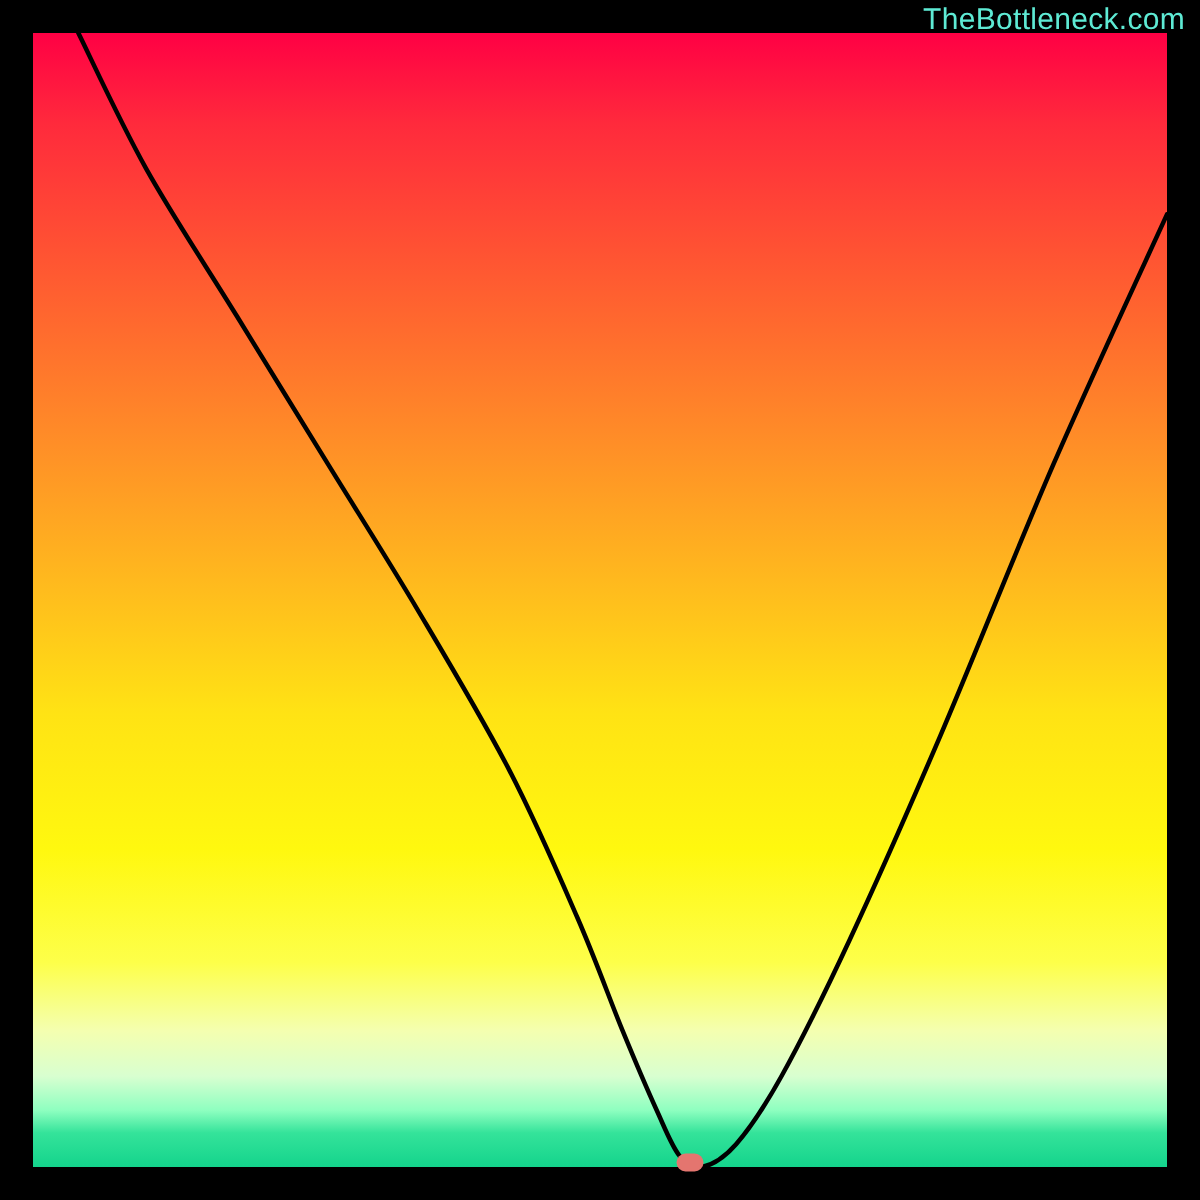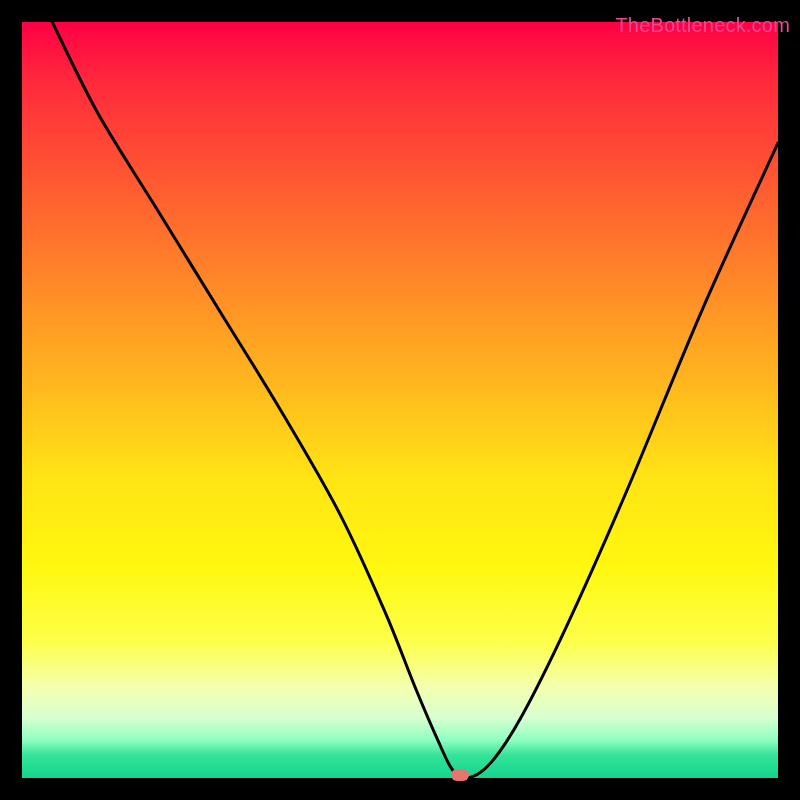--- a/index.html
+++ b/index.html
@@ -16,26 +16,25 @@
     left: 22px;
     top: 22px;
     width: 756px;
     height: 756px;
     background: #000;
   }
   .watermark {
     position: absolute;
     top: 2px;
     right: 10px;
-    color: #ec4899;
+    color: #5eead4;
     font-size: 20px;
     font-weight: 500;
     letter-spacing: 0.2px;
     z-index: 5;
-    margin-top: 12px;
   }
   .plot-area {
     position: absolute;
     left: 0;
     top: 0;
     width: 756px;
     height: 756px;
   }
   .gradient {
     position: absolute;

